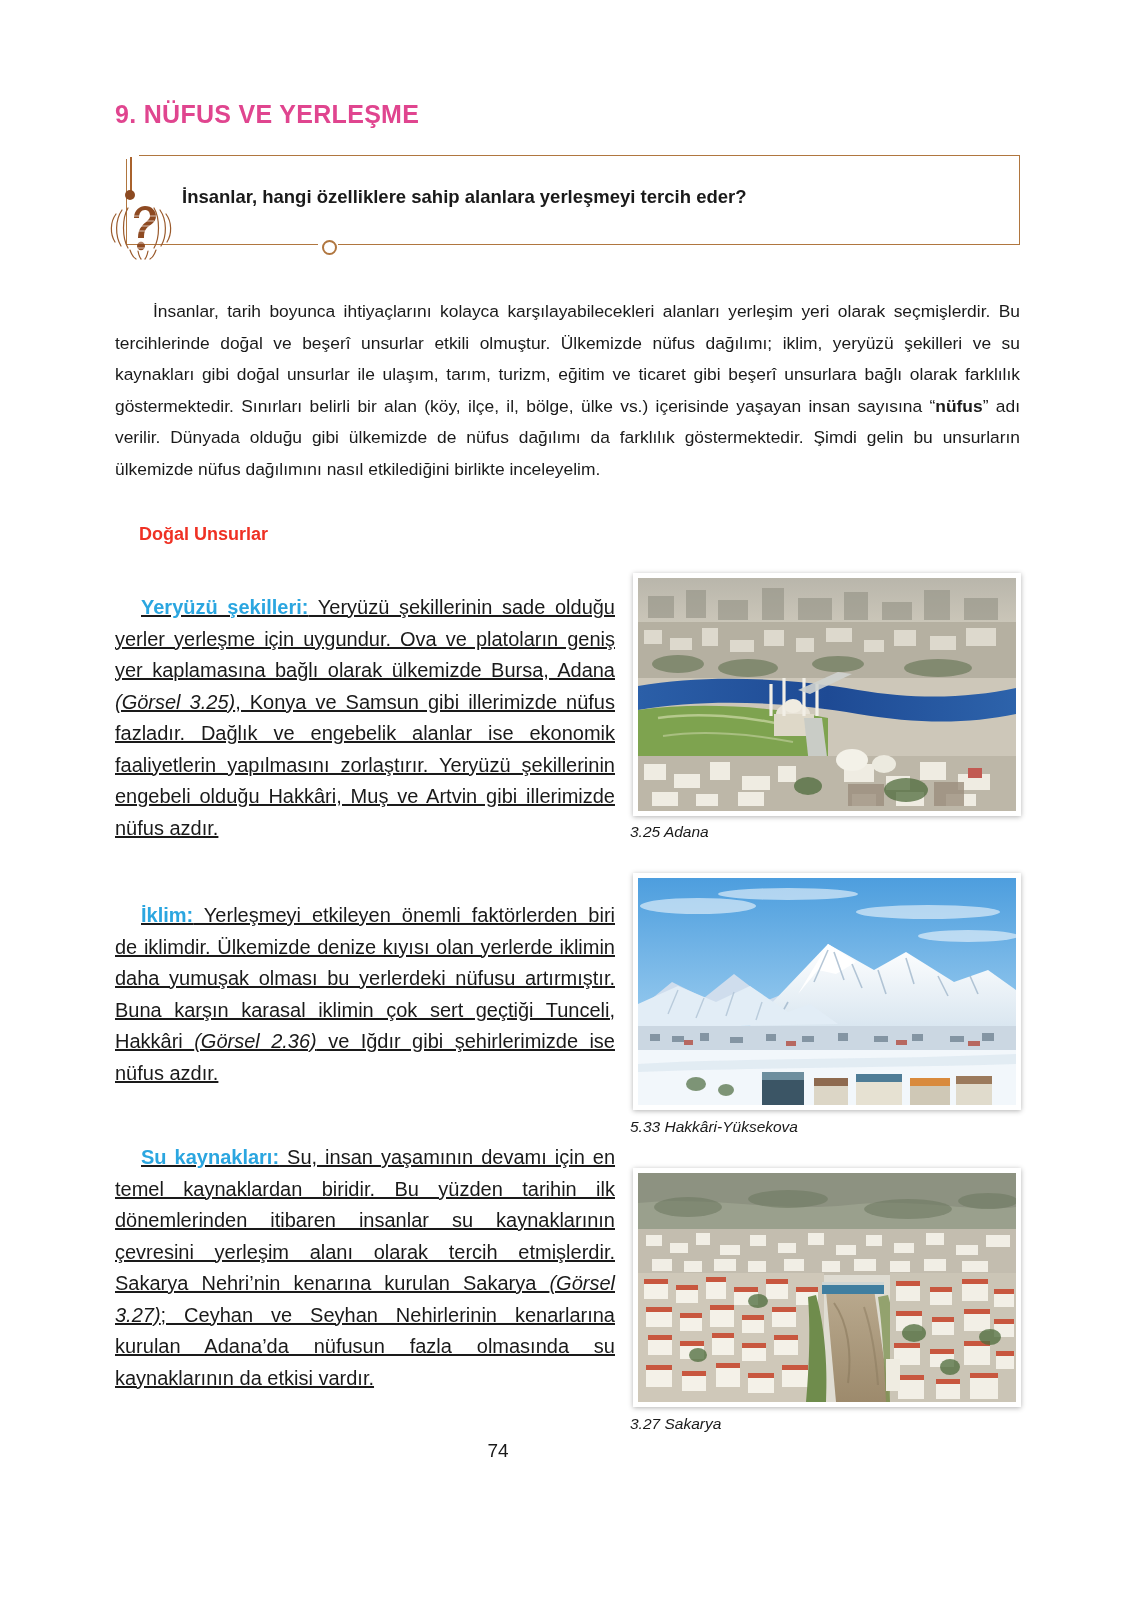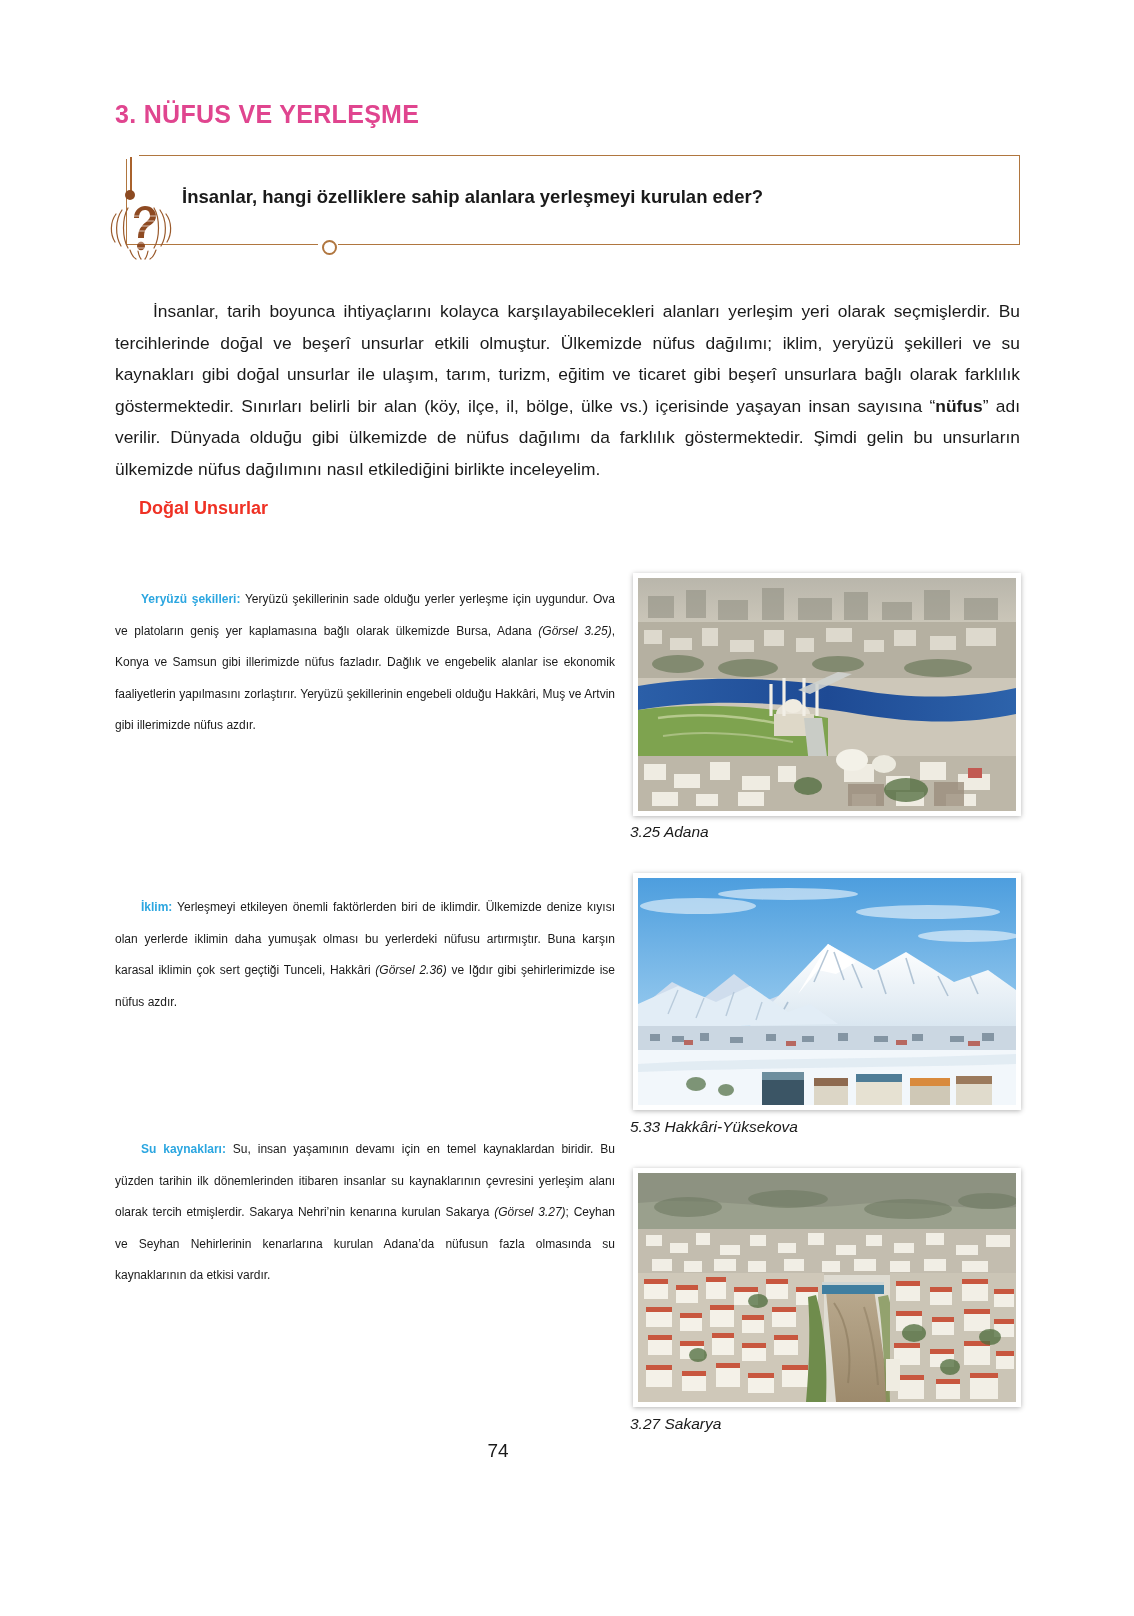--- a/index.html
+++ b/index.html
@@ -117,37 +117,38 @@
     text-align: justify;
     text-indent: 38px;
     color: #1a1a1a;
   }
   .intro-para b { font-weight: bold; }
 
   
   .sub-heading {
     position: absolute;
     left: 139px;
-    top: 498px;
+    top: 524px;
     font-size: 18px;
     font-weight: bold;
     color: #ef3124;
     white-space: nowrap;
   }
 
   
   .col-para {
     position: absolute;
     left: 115px;
     width: 500px;
-    font-size: 12px;
+    font-size: 20px;
     line-height: 31.5px;
     text-align: justify;
     text-indent: 26px;
     color: #1a1a1a;
+    text-decoration: underline;
   }
   .col-para .lead {
     font-weight: bold;
     color: #2ba6e0;
   }
   .col-para i { font-style: italic; }
 
   #para-yeryuzu { top: 572px; }
   #para-iklim   { top: 880px; }
   #para-su      { top: 1122px; }
@@ -188,21 +189,21 @@
     text-align: center;
     font-size: 19px;
     color: #1a1a1a;
   }
 </style>
 </head>
 <body>
 
 <div class="page">
 
-  <div class="section-title">3. NÜFUS VE YERLEŞME</div>
+  <div class="section-title">9. NÜFUS VE YERLEŞME</div>
 
   <div class="question-box"></div>
   <div class="qb-stem"></div>
   <div class="qb-dot"></div>
   <div class="qb-bottom-mask"></div>
   <div class="qb-bottom-dot"></div>
 
   <div class="question-icon">
     <svg viewBox="0 0 78 72" width="78" height="72" aria-hidden="true">
       <g fill="none" stroke="#9a5a2c" stroke-width="1.2" stroke-linecap="round">
@@ -232,21 +233,21 @@
         <path d="M30 28 L52 28"></path>
         <path d="M31 33 L50 33"></path>
         <path d="M33 38 L47 38"></path>
         <path d="M34 43 L44 43"></path>
         <path d="M33 55 L42 55"></path>
         <path d="M33 60 L42 60"></path>
       </g>
     </svg>
   </div>
 
-  <div class="question-text">İnsanlar, hangi özelliklere sahip alanlara yerleşmeyi kurulan eder?</div>
+  <div class="question-text">İnsanlar, hangi özelliklere sahip alanlara yerleşmeyi tercih eder?</div>
 
   <p class="intro-para"><span>İnsanlar, tarih boyunca ihtiyaçlarını kolayca karşılayabilecekleri alanları yerleşim yeri olarak seçmişlerdir. Bu tercihlerinde doğal ve beşerî unsurlar etkili olmuştur. Ülkemizde nüfus dağılımı; iklim, yeryüzü şekilleri ve su kaynakları gibi doğal unsurlar ile ulaşım, tarım, turizm, eğitim ve ticaret gibi beşerî unsurlara bağlı olarak farklılık göstermektedir. Sınırları belirli bir alan (köy, ilçe, il, bölge, ülke vs.) içerisinde yaşayan insan sayısına “</span><b>nüfus</b><span>” adı verilir. Dünyada olduğu gibi ülkemizde de nüfus dağılımı da farklılık göstermektedir. Şimdi gelin bu unsurların ülkemizde nüfus dağılımını nasıl etkilediğini birlikte inceleyelim.</span></p>
 
   <div class="sub-heading">Doğal Unsurlar</div>
 
   <p class="col-para" id="para-yeryuzu"><span class="lead">Yeryüzü şekilleri:</span><span> Yeryüzü şekillerinin sade olduğu yerler yerleşme için uygundur. Ova ve platoların geniş yer kaplamasına bağlı olarak ülkemizde Bursa, Adana </span><i>(Görsel 3.25)</i><span>, Konya ve Samsun gibi illerimizde nüfus fazladır. Dağlık ve engebelik alanlar ise ekonomik faaliyetlerin yapılmasını zorlaştırır. Yeryüzü şekillerinin engebeli olduğu Hakkâri, Muş ve Artvin gibi illerimizde nüfus azdır.</span></p>
 
   <p class="col-para" id="para-iklim"><span class="lead">İklim:</span><span> Yerleşmeyi etkileyen önemli faktörlerden biri de iklimdir. Ülkemizde denize kıyısı olan yerlerde iklimin daha yumuşak olması bu yerlerdeki nüfusu artırmıştır. Buna karşın karasal iklimin çok sert geçtiği Tunceli, Hakkâri </span><i>(Görsel 2.36)</i><span> ve Iğdır gibi şehirlerimizde ise nüfus azdır.</span></p>
 
   <p class="col-para" id="para-su"><span class="lead">Su kaynakları:</span><span> Su, insan yaşamının devamı için en temel kaynaklardan biridir. Bu yüzden tarihin ilk dönemlerinden itibaren insanlar su kaynaklarının çevresini yerleşim alanı olarak tercih etmişlerdir. Sakarya Nehri’nin kenarına kurulan Sakarya </span><i>(Görsel 3.27)</i><span>; Ceyhan ve Seyhan Nehirlerinin kenarlarına kurulan Adana’da nüfusun fazla olmasında su kaynaklarının da etkisi vardır.</span></p>

